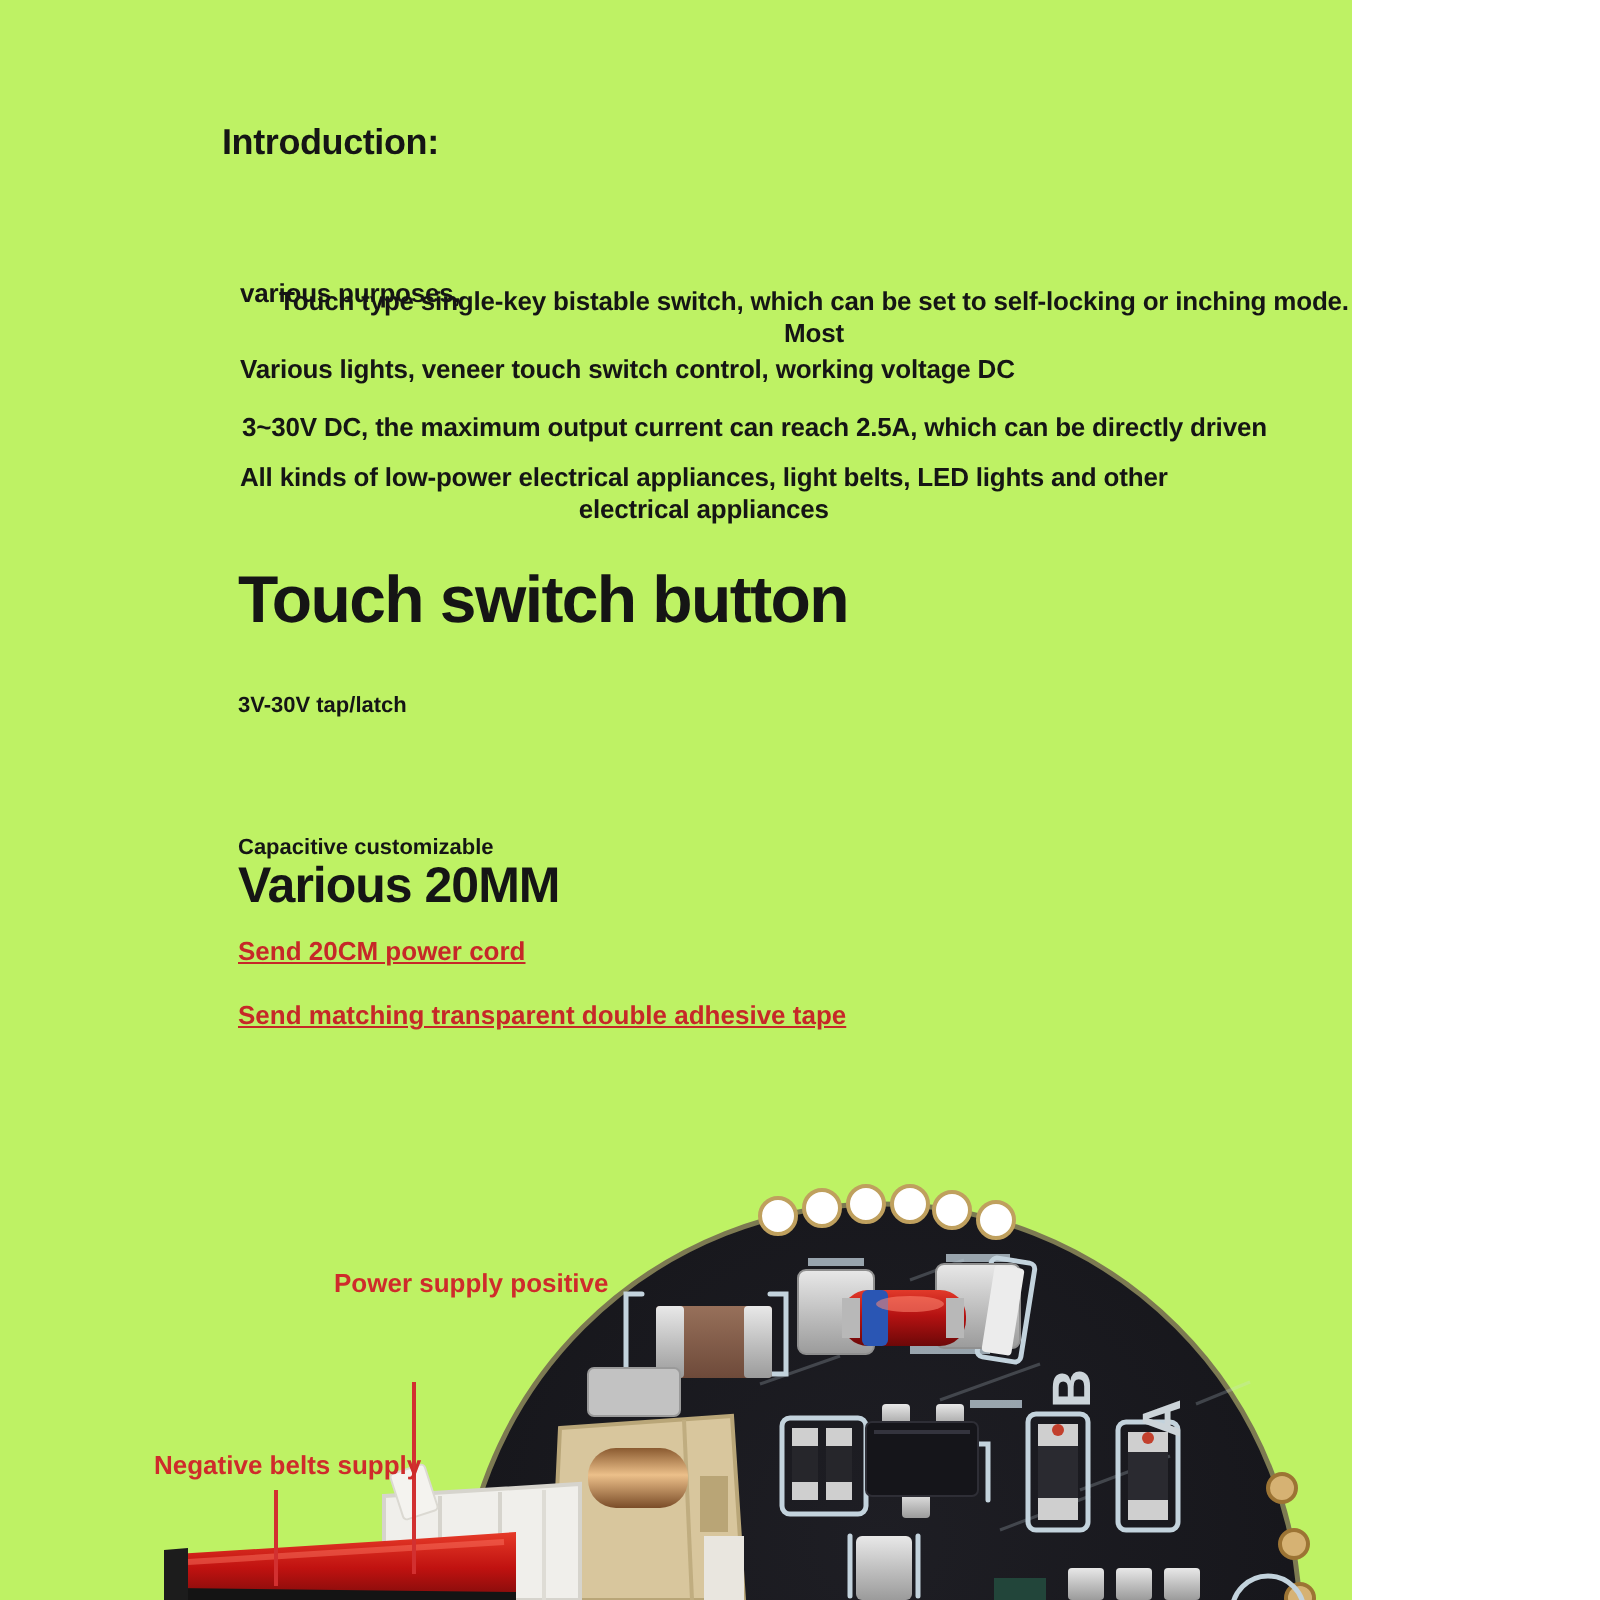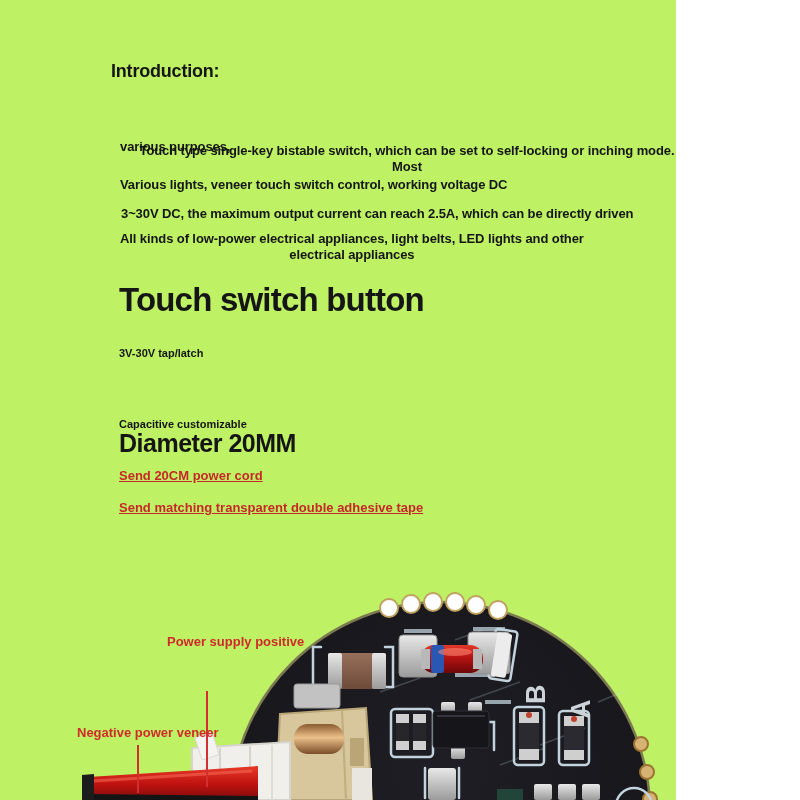--- a/index.html
+++ b/index.html
@@ -48,21 +48,21 @@
   <div class="abs txt body-p" style="left:120px;top:231px;">
     <span>All kinds of low-power electrical appliances, light belts, LED lights and other</span>
     <span>electrical appliances</span>
   </div>
 
   <div class="abs txt h-title" style="left:119px;top:283px;">Touch switch button</div>
 
   <div class="abs txt feature" style="left:119px;top:345px;">3V-30V tap/latch</div>
   <div class="abs txt feature" style="left:119px;top:376px;margin-top:40px;">Capacitive customizable</div>
 
-  <div class="abs txt h-size" style="left:119px;top:429px;">Diameter 20MM</div>
+  <div class="abs txt h-size" style="left:119px;top:429px;">Various 20MM</div>
 
   <div class="abs red-note" style="left:119px;top:468px;">Send 20CM power cord</div>
   <div class="abs red-note" style="left:119px;top:500px;">Send matching transparent double adhesive tape</div>
 
   <svg class="abs" style="left:0;top:588px;" width="800" height="212" viewBox="0 588 800 212" aria-hidden="false">
     <defs>
       <radialGradient id="boardGrad" cx="50%" cy="40%" r="70%">
         <stop offset="0%" stop-color="#1e1e24"></stop>
         <stop offset="70%" stop-color="#17171c"></stop>
         <stop offset="100%" stop-color="#101014"></stop>
@@ -220,15 +220,15 @@
       <polygon points="88,777 200,770 258,766 258,796 88,794" fill="url(#wireRedGrad)"></polygon>
       <line x1="94" y1="781" x2="252" y2="771" stroke="#ff7a66" stroke-width="3" opacity="0.45"></line>
       <polygon points="82,775 94,774 94,800 82,800" fill="#1c1c1c"></polygon>
     </g>
   </svg>
 
   <div class="abs callout-line" style="left:206px;top:691px;height:96px;"></div>
   <div class="abs callout-line" style="left:137px;top:745px;height:48px;"></div>
 
   <div class="abs pcb-label" style="left:167px;top:634px;">Power supply positive</div>
-  <div class="abs pcb-label" style="left:77px;top:725px;">Negative power veneer</div>
+  <div class="abs pcb-label" style="left:77px;top:725px;">Negative belts supply</div>
 
 </div>
 
 </body></html>

